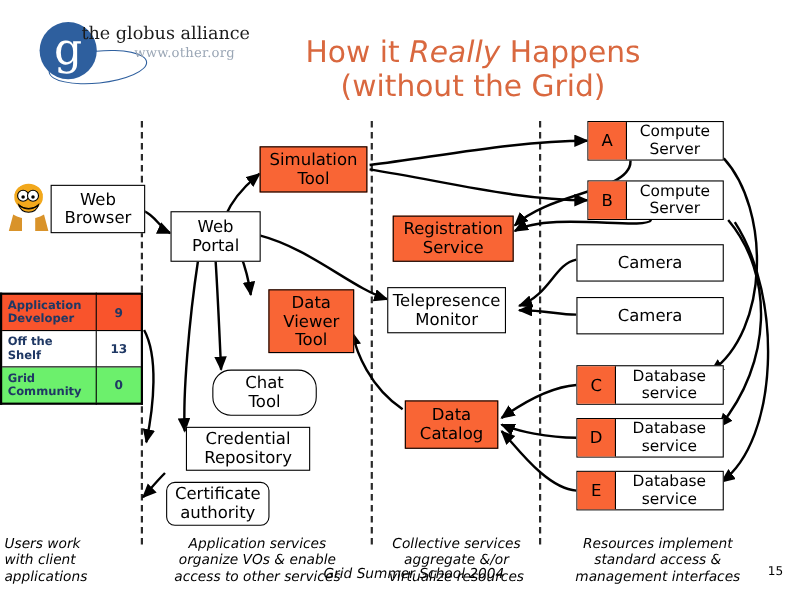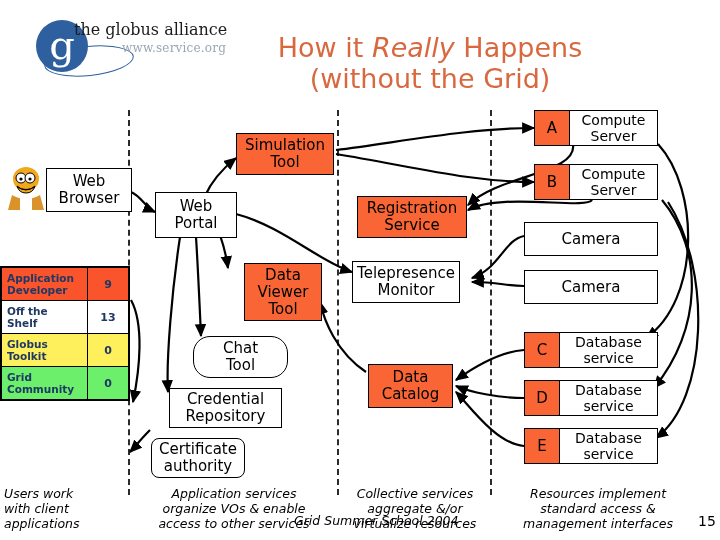--- a/index.html
+++ b/index.html
@@ -99,21 +99,21 @@
     position:absolute;font-style:italic;font-size:12.5px;line-height:15px;
     color:#000;text-align:center;
   }
   .cap.left{text-align:left;}
 
   .footer-note{
     position:absolute;font-style:italic;font-size:12.5px;color:#000;
     white-space:nowrap;
   }
   .pagenum{
-    position:absolute;font-size:14px;color:#000;
+    position:absolute;font-size:11px;color:#000;
   }
 
   
   .avatar{position:absolute;left:6px;top:165px;width:40px;height:45px;}
 
   svg.edges{position:absolute;left:0;top:0;width:720px;height:540px;pointer-events:none;}
 </style>
 </head>
 <body>
 
@@ -122,21 +122,21 @@
   <div class="hdr-band">
     <div class="blue"></div>
     <div class="white"></div>
   </div>
 
   <div class="logo-wrap">
     <div class="logo-ellipse"></div>
     <div class="logo-disc"></div>
     <div class="logo-g">g</div>
     <div class="logo-text">the globus alliance</div>
-    <div class="logo-url">www.service.org</div>
+    <div class="logo-url">www.other.org</div>
   </div>
 
   <div class="title">
     <div><span>How it </span><span class="em">Really</span><span> Happens</span></div>
     <div>(without the Grid)</div>
   </div>
 
   <div class="vdash" style="left:128px;top:110px;height:385px;"></div>
   <div class="vdash" style="left:337px;top:110px;height:385px;"></div>
   <div class="vdash" style="left:490px;top:110px;height:385px;"></div>
@@ -339,27 +339,20 @@
         </td>
         <td class="num">9</td>
       </tr>
       <tr class="r1">
         <td>
           <span>Off the</span><br>
           <span>Shelf</span>
         </td>
         <td class="num">13</td>
       </tr>
-      <tr class="r2">
-        <td>
-          <span>Globus</span><br>
-          <span>Toolkit</span>
-        </td>
-        <td class="num">0</td>
-      </tr>
       <tr class="r3">
         <td>
           <span>Grid</span><br>
           <span>Community</span>
         </td>
         <td class="num">0</td>
       </tr>
     </tbody>
   </table>
 

